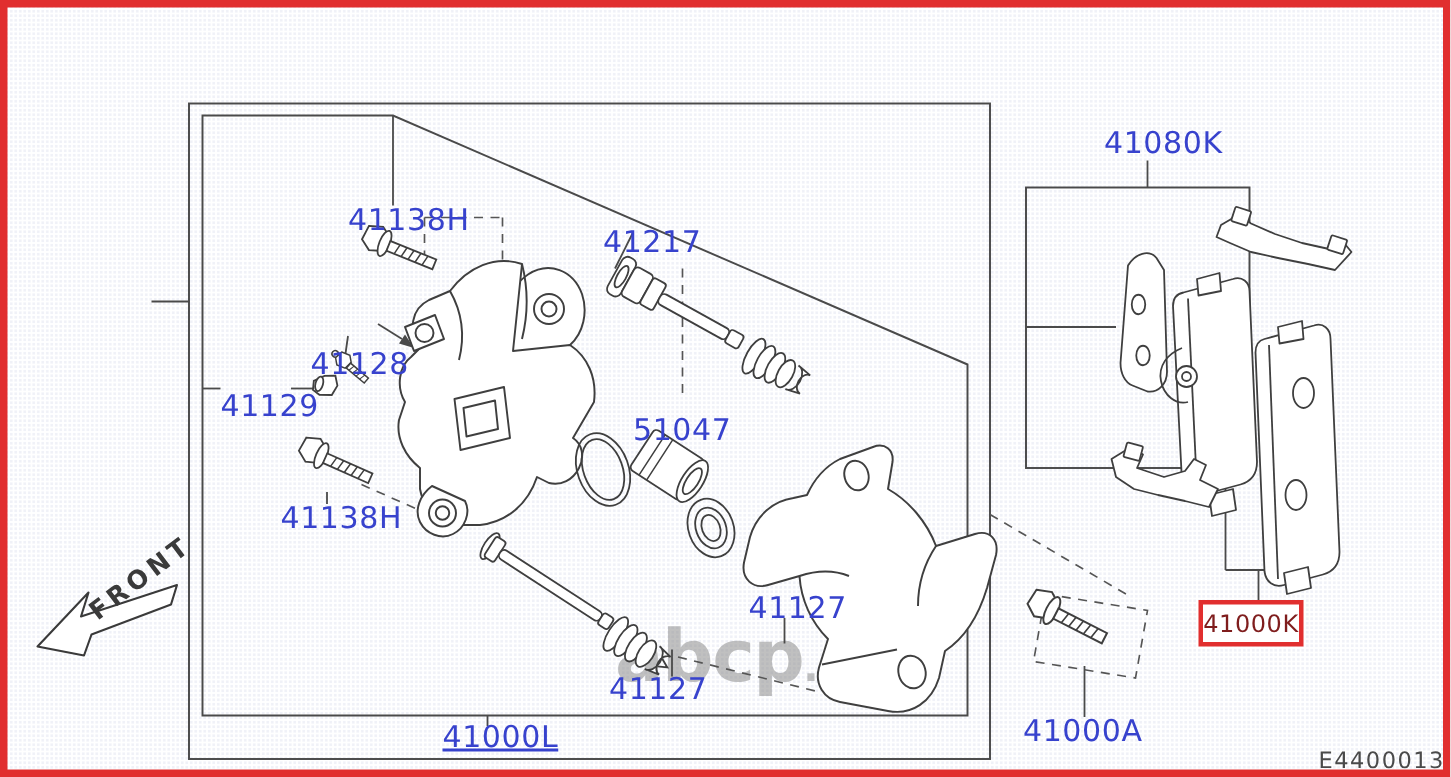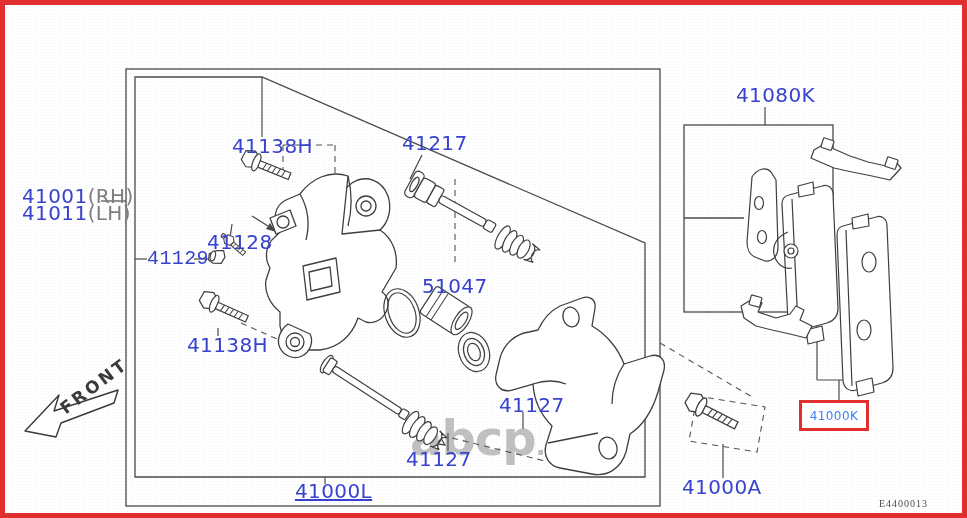--- a/index.html
+++ b/index.html
@@ -18,36 +18,36 @@
   .lbl{
     position:absolute;z-index:3;font-size:20px;line-height:17px;
     color:#3742cd;letter-spacing:0.4px;white-space:nowrap;
   }
   .assy{color:#3742cd;}
   .assy .side{color:#7d7d7d;}
   .hlbox{
     position:absolute;left:799px;top:400px;width:64px;height:25px;z-index:4;
     border:3px solid #e12f2f;background:#fff;
     display:flex;align-items:center;justify-content:center;
-    font-size:12px;color:#3b82f6;letter-spacing:0.4px;
+    font-size:16px;color:#7f1d1d;letter-spacing:0.4px;
   }
   .front-label{
     position:absolute;left:56px;top:402px;z-index:3;
     font-size:17px;color:#3a3a3a;letter-spacing:3px;font-weight:600;
     transform:rotate(-37deg);transform-origin:0 0;
   }
   .watermark{
     position:absolute;left:410px;top:410px;z-index:1;
     font-size:48px;font-weight:bold;color:rgba(140,140,140,0.55);
     letter-spacing:-1px;
   }
   .watermark .tld{font-size:27px;font-weight:bold;letter-spacing:0;}
   .code{
     position:absolute;left:879px;top:498px;z-index:2;
-    font-size:10px;color:#4a4a4a;letter-spacing:1px;font-family:Liberation Serif, serif;
+    font-size:15px;color:#4a4a4a;letter-spacing:1px;
   }
 </style>
 </head>
 <body>
 
 <div class="stage">
 
   <div class="watermark"><span>abcp</span><span class="tld">.ru</span></div>
 
   <svg class="linework" width="967" height="518" viewBox="0 0 967 518">
@@ -225,29 +225,25 @@
     <g transform="translate(687,401) rotate(27) scale(1.1)" stroke="#3f3f3f" fill="#fff" stroke-width="1.2">
       <path d="M0,-8 L9,-11 L16,-6 L15,4 L6,7 L-1,2 Z"></path>
       <ellipse cx="14" cy="-1" rx="3.5" ry="9"></ellipse>
       <path d="M17,-4 H50 V3 H17 Z"></path>
       <path d="M24,-4 l-1.5,7 M29,-4 l-1.5,7 M34,-4 l-1.5,7 M39,-4 l-1.5,7 M44,-4 l-1.5,7" fill="none" stroke-width="1"></path>
     </g>
 
     <path d="M25,431 L59,395 L54,411 L118,390 L114,403 L61,423 L56,437 Z" fill="#fff" stroke="#3a3a3a" stroke-width="1.4" stroke-linejoin="round"></path>
   </svg>
 
-  <div class="lbl assy" style="left:22px;top:188px;">
-    <div><span>41001</span><span class="side">(RH)</span></div>
-    <div><span>41011</span><span class="side">(LH)</span></div>
-  </div>
 
   <div class="lbl" style="left:232px;top:138px;">41138H</div>
-  <div class="lbl" style="left:402px;top:135px;">41217</div>
+  <div class="lbl" style="left:402px;top:153px;">41217</div>
   <div class="lbl" style="left:207px;top:206px;margin-top:28px;">41128</div>
-  <div class="lbl" style="left:147px;top:250px;font-family:Liberation Mono, monospace;">41129</div>
+  <div class="lbl" style="left:147px;top:262px;">41129</div>
   <div class="lbl" style="left:187px;top:337px;">41138H</div>
   <div class="lbl" style="left:422px;top:278px;">51047</div>
   <div class="lbl" style="left:499px;top:397px;">41127</div>
   <div class="lbl" style="left:406px;top:451px;">41127</div>
   <div class="lbl" style="left:295px;top:483px;text-decoration:underline;">41000L</div>
   <div class="lbl" style="left:736px;top:87px;">41080K</div>
   <div class="hlbox">
       <span>41000K</span>
     </div>
   <div class="lbl" style="left:682px;top:479px;">41000A</div>

